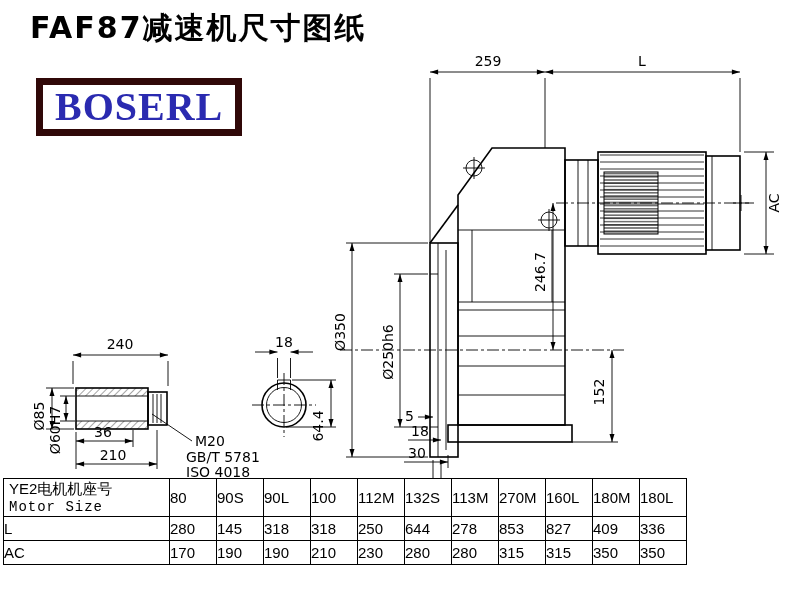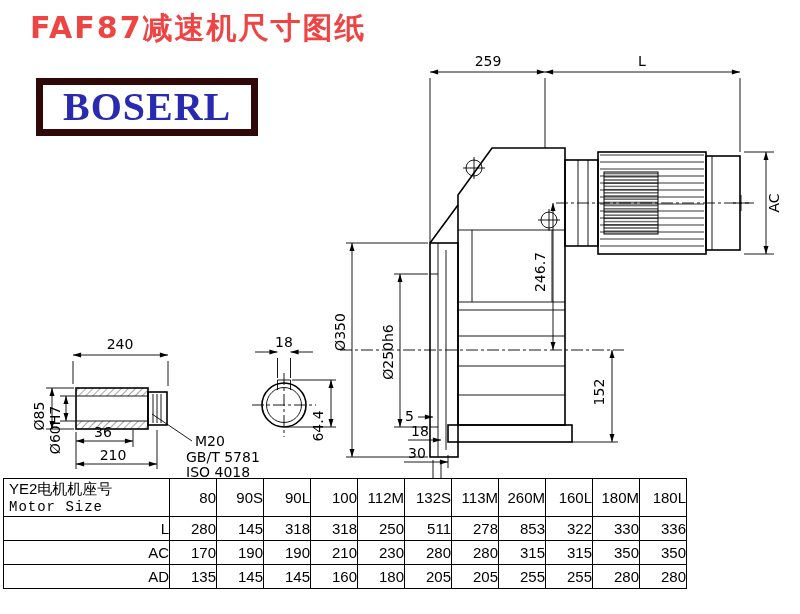--- a/index.html
+++ b/index.html
@@ -1,36 +1,36 @@
 <!DOCTYPE html>
 <html><head>
 <meta charset="utf-8">
 <style>
   *{margin:0;padding:0;box-sizing:border-box}
   html,body{width:800px;height:614px;background:#ffffff;overflow:hidden}
   body{position:relative;font-family:"Liberation Sans",sans-serif;color:#000}
 
   .title{position:absolute;left:30px;top:8px;font-size:30px;font-weight:bold;
-         color:#ef4444;letter-spacing:2px;font-family:"DejaVu Sans",sans-serif;white-space:nowrap}
+         color:#000000;letter-spacing:2px;font-family:"DejaVu Sans",sans-serif;white-space:nowrap}
 
   .logo{position:absolute;left:36px;top:78px;border:7px solid #300808;background:#fff;
-        padding:0 20px;height:58px;display:flex;align-items:center}
+        padding:0 12px;height:58px;display:flex;align-items:center}
   .logo span{font-family:"Liberation Serif",serif;font-size:40px;font-weight:bold;
              color:#2a2ab0;letter-spacing:1px;line-height:1}
 
   svg.drawing{position:absolute;left:0;top:0}
   svg.drawing text{font-family:"DejaVu Sans",sans-serif;font-size:14px;fill:#000}
   .out{fill:none;stroke:#000;stroke-width:1.6}
   .thin{fill:none;stroke:#000;stroke-width:0.9}
   .dl{fill:none;stroke:#000;stroke-width:0.9}
   .cl{fill:none;stroke:#000;stroke-width:0.9;stroke-dasharray:12 3 3 3}
 
   table.size-table{position:absolute;left:3px;top:478px;width:684px;border-collapse:collapse;
                    table-layout:fixed;font-size:15px;background:#fff}
-  .size-table th,.size-table td{border:1px solid #000;text-align:right;vertical-align:middle;
+  .size-table th,.size-table td{border:1px solid #000;text-align:left;vertical-align:middle;
                    font-weight:normal;padding:0;height:24px;overflow:hidden}
   .size-table tr.hdr th{height:38px}
   .size-table th.label-cell{text-align:left;padding-left:5px}
   .label-cell .en{font-family:"Liberation Mono",monospace;font-size:14px;letter-spacing:1px}
 </style>
 </head>
 <body>
 
 <div class="title">FAF87减速机尺寸图纸</div>
 
@@ -238,61 +238,47 @@
       <div class="cn">YE2电机机座号</div>
       <div class="en">Motor Size</div>
     </th>
     <th>80</th>
     <th>90S</th>
     <th>90L</th>
     <th>100</th>
     <th>112M</th>
     <th>132S</th>
     <th>113M</th>
-    <th>260M</th>
+    <th>270M</th>
     <th>160L</th>
     <th>180M</th>
     <th>180L</th>
   </tr>
   <tr>
     <td>L</td>
     <td>280</td>
     <td>145</td>
     <td>318</td>
     <td>318</td>
     <td>250</td>
-    <td>511</td>
+    <td>644</td>
     <td>278</td>
     <td>853</td>
-    <td>322</td>
-    <td>330</td>
+    <td>827</td>
+    <td>409</td>
     <td>336</td>
   </tr>
   <tr>
     <td>AC</td>
     <td>170</td>
     <td>190</td>
     <td>190</td>
     <td>210</td>
     <td>230</td>
     <td>280</td>
     <td>280</td>
     <td>315</td>
     <td>315</td>
     <td>350</td>
     <td>350</td>
   </tr>
-  <tr>
-    <td>AD</td>
-    <td>135</td>
-    <td>145</td>
-    <td>145</td>
-    <td>160</td>
-    <td>180</td>
-    <td>205</td>
-    <td>205</td>
-    <td>255</td>
-    <td>255</td>
-    <td>280</td>
-    <td>280</td>
-  </tr>
   </tbody>
 </table>
 
 </body></html>

